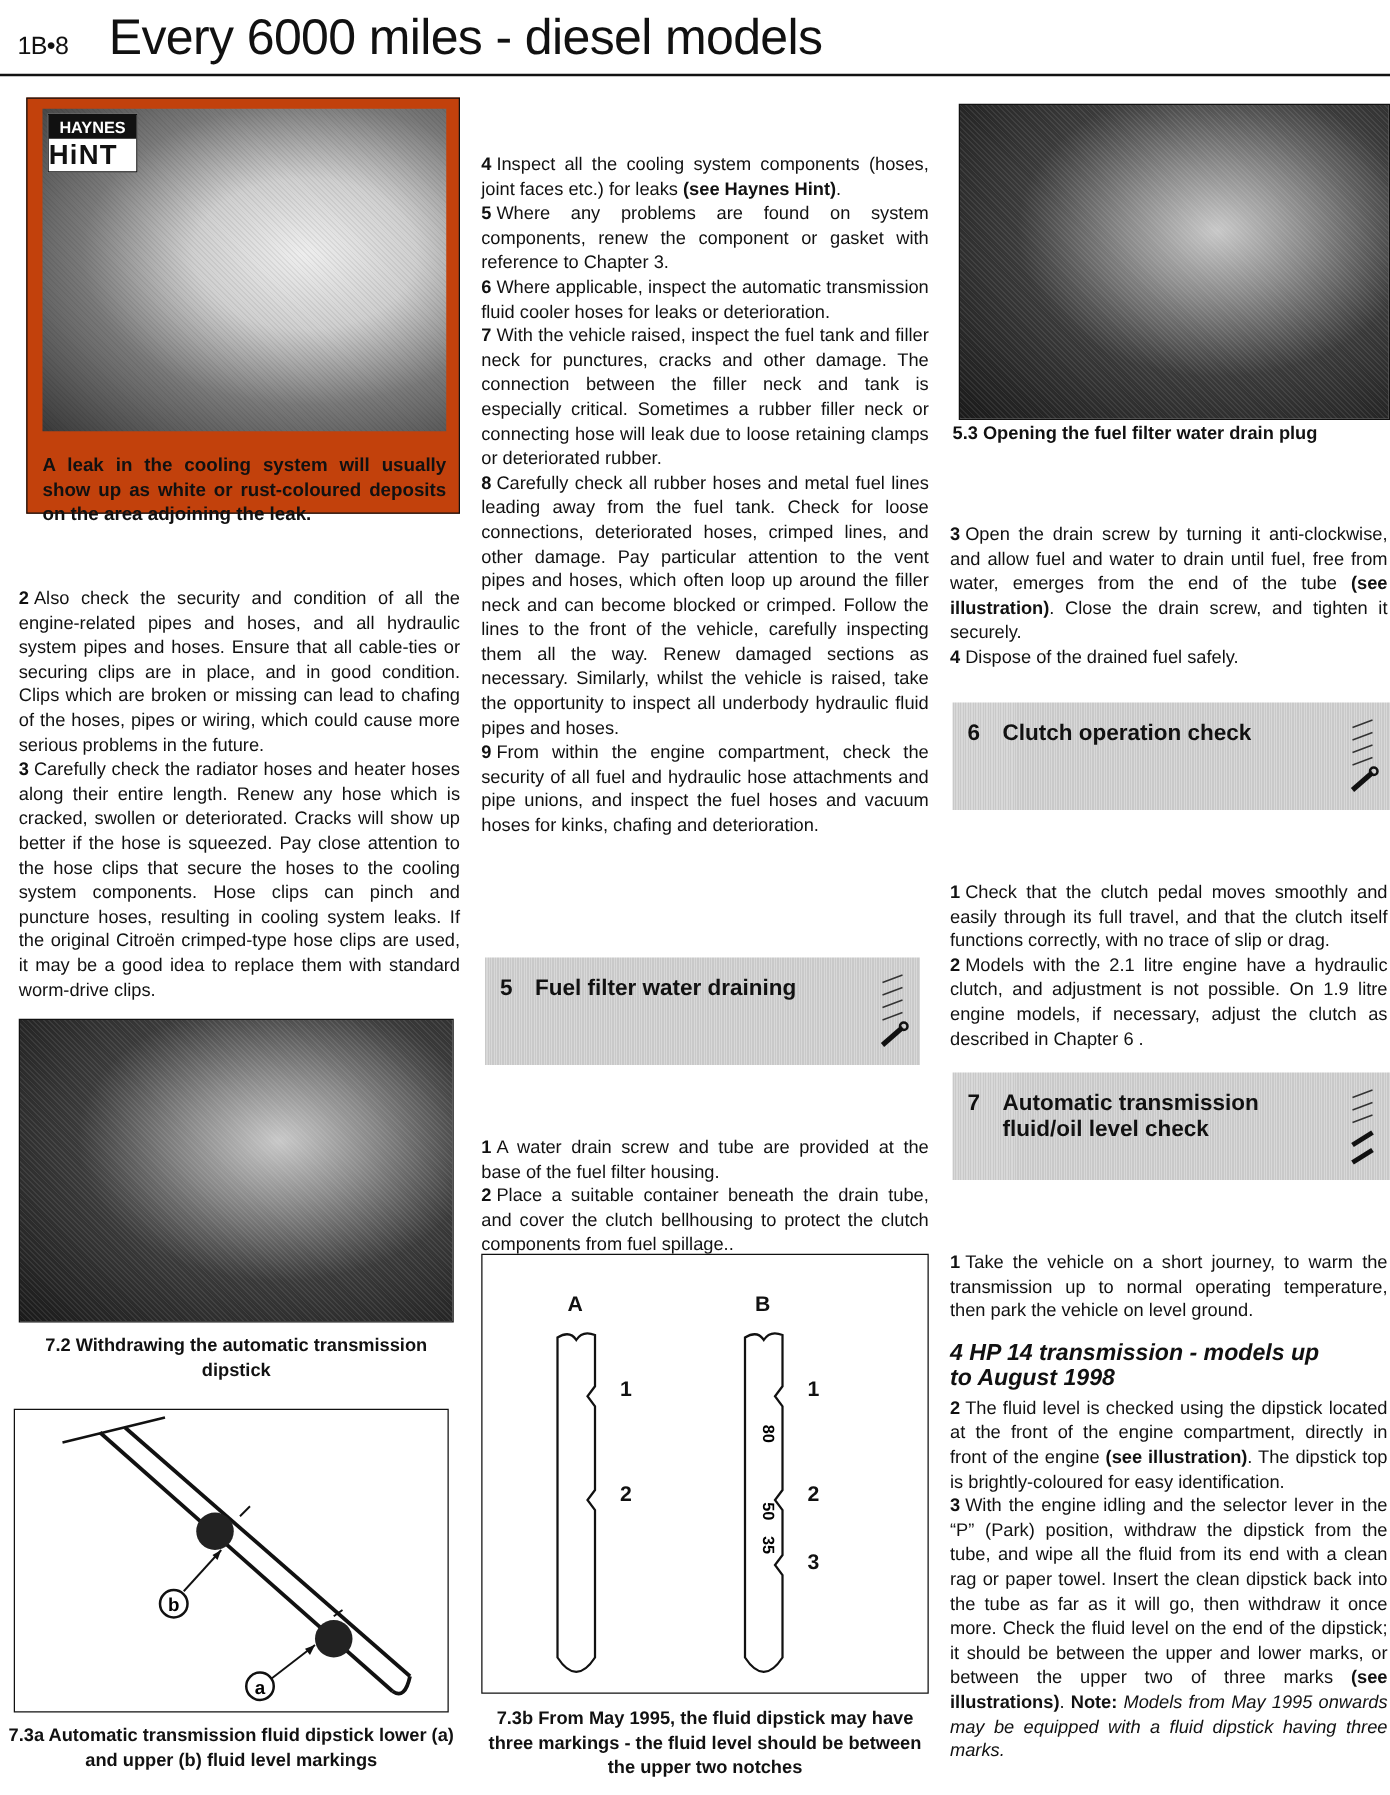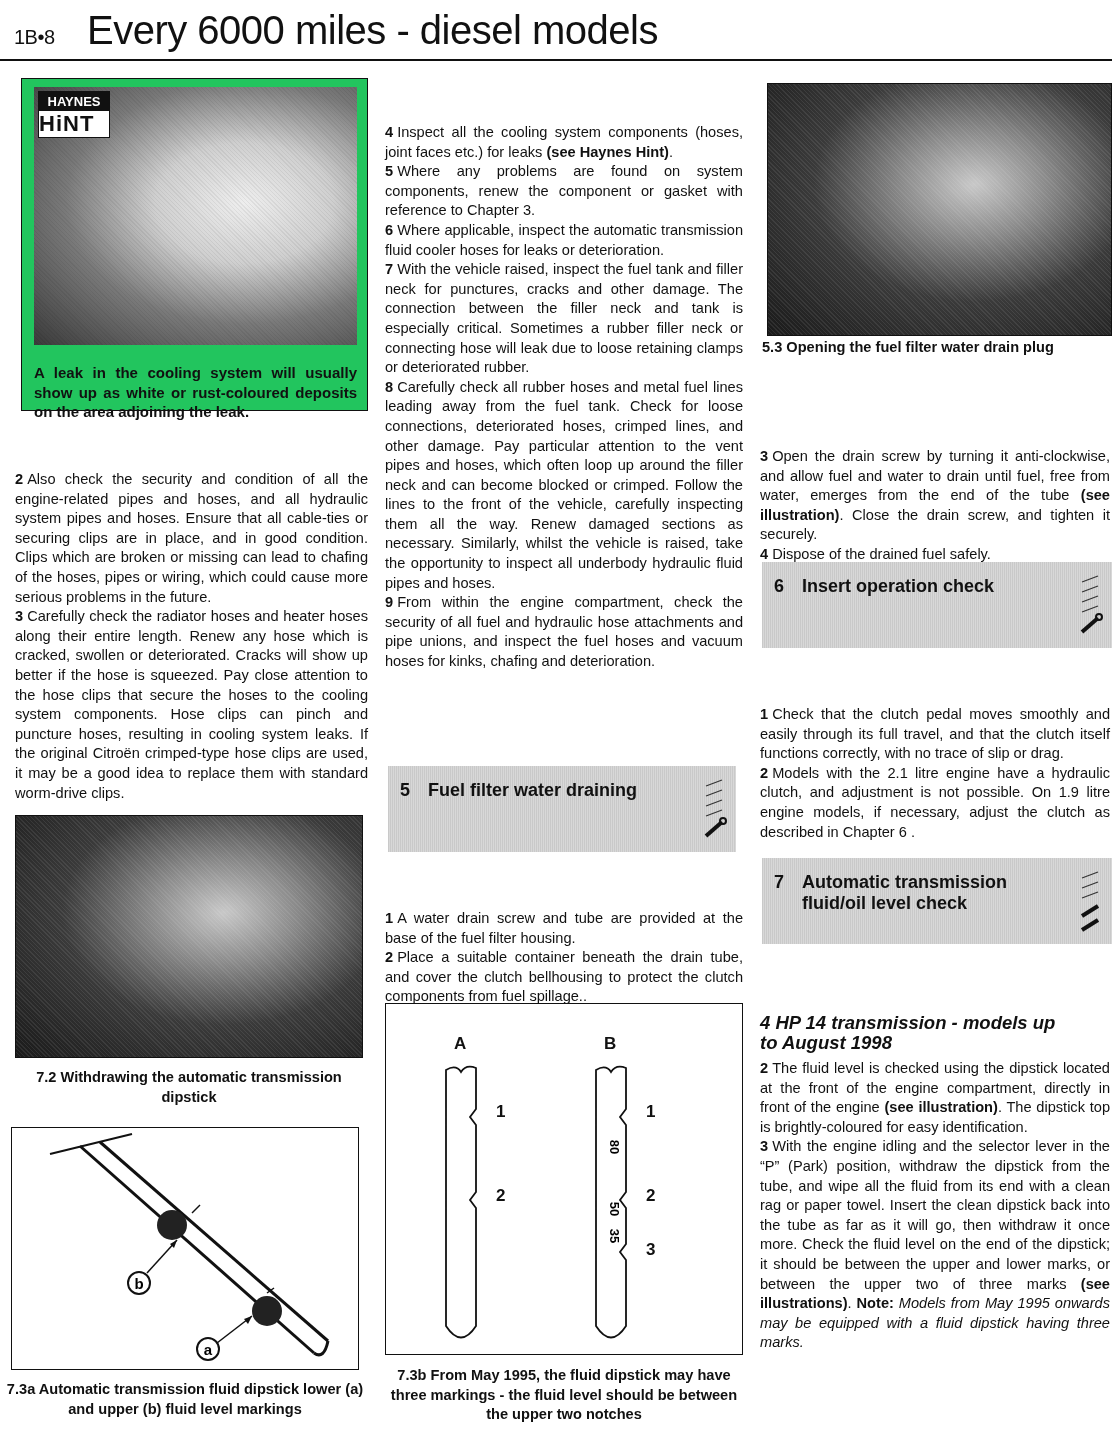--- a/index.html
+++ b/index.html
@@ -25,21 +25,21 @@
     background:
       repeating-linear-gradient(45deg, rgba(255,255,255,0.08) 0 1px, transparent 1px 3px),
       radial-gradient(ellipse at 60% 40%, #c8c8c8 0%, #8a8a8a 25%, #3a3a3a 55%, #1a1a1a 100%);
   }
   .photo-light {
     background:
       repeating-linear-gradient(45deg, rgba(0,0,0,0.06) 0 1px, transparent 1px 3px),
       radial-gradient(ellipse at 65% 45%, #eee 0%, #cfcfcf 30%, #7a7a7a 60%, #3a3a3a 100%);
   }
 
-  .hint-box { position: absolute; left: 21px; top: 78px; width: 347px; height: 333px; border: 1px solid #111; background: #22c55e; }
+  .hint-box { position: absolute; left: 21px; top: 78px; width: 347px; height: 333px; border: 1px solid #111; background: #c2410c; }
   .hint-box .photo { left: 12px; top: 8px; width: 323px; height: 258px; border: none; }
   .hint-logo { position: absolute; left: 16px; top: 12px; width: 72px; background: #fff; border: 1px solid #111; z-index: 2; }
   .hint-logo .top { background: #111; color: #fff; font-weight: bold; font-size: 13px; text-align: center; padding: 2px 0; }
   .hint-logo .bot { color: #111; font-weight: 900; font-size: 22px; text-align: left; letter-spacing: 1px; line-height: 26px; }
   .hint-caption { position: absolute; left: 12px; top: 284px; width: 323px; font-weight: bold; font-size: 15px; line-height: 19.6px; text-align: justify; }
 
   .caption { position: absolute; font-weight: bold; font-size: 14.6px; line-height: 19.6px; text-align: center; }
 
   .section-head { position: absolute; height: 86px; background:
       repeating-linear-gradient(90deg, rgba(0,0,0,0.07) 0 1px, transparent 1px 2px), #d8d8d8; }
@@ -143,28 +143,28 @@
   <span class="dlabel" style="left:110px; top:182px;">2</span>
   <span class="dlabel" style="left:260px; top:98px;">1</span>
   <span class="dlabel" style="left:260px; top:182px;">2</span>
   <span class="dlabel" style="left:260px; top:236px;">3</span>
 </div>
 <div class="caption" style="left:380px; top:1366px; width:368px;">7.3b  From May 1995, the fluid dipstick may have three markings - the fluid level should be between the upper two notches</div>
 
 <div class="photo photo-dark" style="left:767px; top:83px; width:345px; height:253px;"></div>
 <div class="caption" style="left:762px; top:338px; width:350px; text-align:left;">5.3  Opening the fuel filter water drain plug</div>
 
-<div class="col c3" style="top:404px;">
+<div class="col c3" style="top:376px;">
   <p class="txt"><span class="num">3</span><span>Open the drain screw by turning it anti-clockwise, and allow fuel and water to drain until fuel, free from water, emerges from the end of the tube </span><b>(see illustration)</b><span>. Close the drain screw, and tighten it securely.</span></p>
   <p class="txt"><span class="num">4</span><span>Dispose of the drained fuel safely.</span></p>
 </div>
 
 <div class="section-head" style="left:762px; top:562px; width:350px;">
   <span class="snum">6</span>
-  <span class="stitle">Insert operation check</span>
+  <span class="stitle">Clutch operation check</span>
   <svg class="wrench" viewBox="0 0 26 66">
     <g fill="none" stroke="#333" stroke-width="1.2">
       <path d="M4 10 L20 4"></path>
         <path d="M4 20 L20 14"></path>
         <path d="M4 30 L20 24"></path>
         <path d="M4 40 L20 34"></path>
     </g>
     <path d="M4 60 L20 46" stroke="#111" stroke-width="4"></path>
     <circle cx="21" cy="45" r="3" fill="none" stroke="#111" stroke-width="2"></circle>
   </svg>
@@ -183,16 +183,17 @@
       <path d="M4 10 L20 4"></path>
         <path d="M4 20 L20 14"></path>
         <path d="M4 30 L20 24"></path>
     </g>
     <path d="M4 48 L20 38" stroke="#111" stroke-width="4"></path>
     <path d="M4 62 L20 52" stroke="#111" stroke-width="4"></path>
   </svg>
 </div>
 
 <div class="col c3" style="top:958px;">
+  <p class="txt"><span class="num">1</span><span>Take the vehicle on a short journey, to warm the transmission up to normal operating temperature, then park the vehicle on level ground.</span></p>
   <div class="subhead" style="margin-top:12px; margin-bottom:6px; width:300px;">4 HP 14 transmission - models up to August 1998</div>
   <p class="txt"><span class="num">2</span><span>The fluid level is checked using the dipstick located at the front of the engine compartment, directly in front of the engine </span><b>(see illustration)</b><span>. The dipstick top is brightly-coloured for easy identification.</span></p>
   <p class="txt"><span class="num">3</span><span>With the engine idling and the selector lever in the “P” (Park) position, withdraw the dipstick from the tube, and wipe all the fluid from its end with a clean rag or paper towel. Insert the clean dipstick back into the tube as far as it will go, then withdraw it once more. Check the fluid level on the end of the dipstick; it should be between the upper and lower marks, or between the upper two of three marks </span><b>(see illustrations)</b><span>. </span><b>Note:</b><i> Models from May 1995 onwards may be equipped with a fluid dipstick having three marks.</i></p>
 </div>
 
 </body></html>

